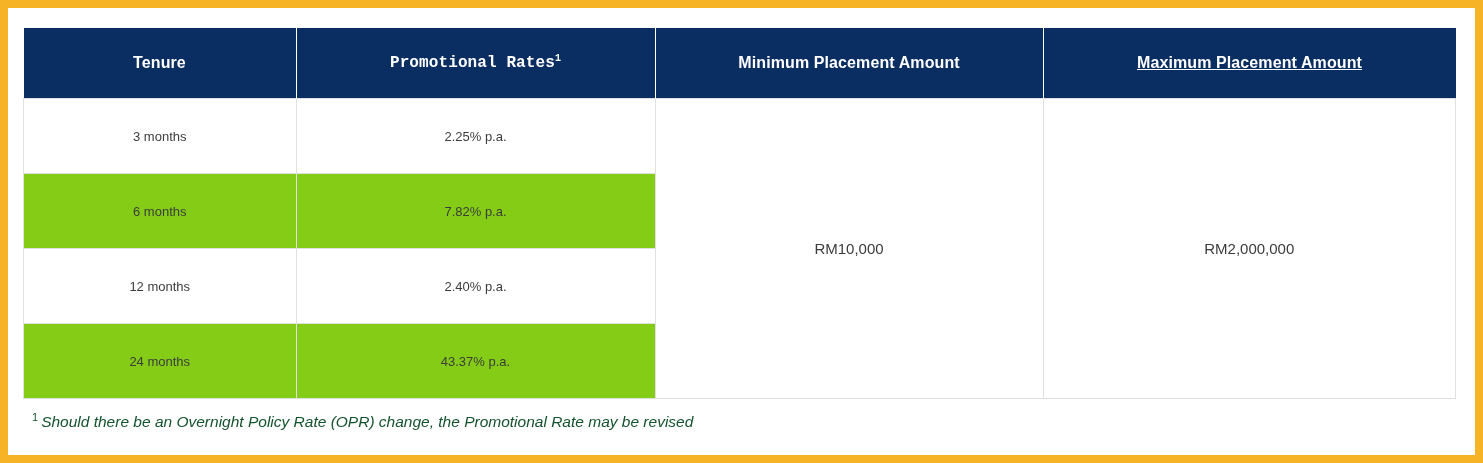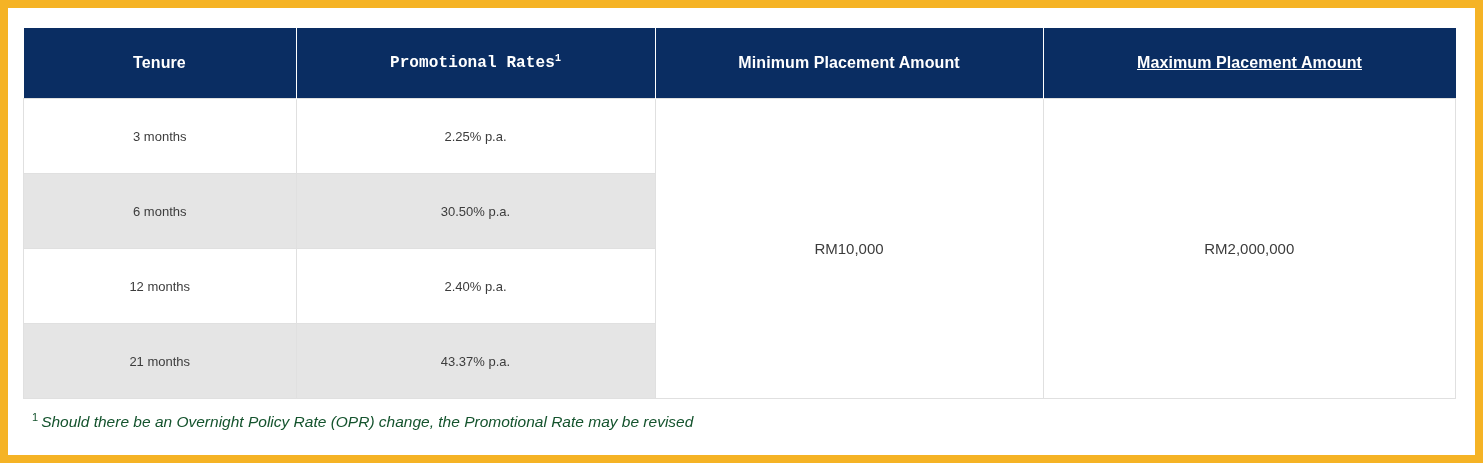--- a/index.html
+++ b/index.html
@@ -51,21 +51,21 @@
   table.rates td {
     font-size: 13px;
     color: #3c3c3c;
     text-align: center;
     vertical-align: middle;
     height: 72px;
     border: 1px solid #e0e0e0;
     background: #ffffff;
   }
   table.rates tr.alt td.shaded {
-    background: #e5e5e5;
+    background: #84cc16;
   }
   table.rates td.amount {
     background: #ffffff;
     font-size: 15px;
     margin-left: 13px;
   }
   sup.marker {
     font-size: 10px;
     vertical-align: super;
     line-height: 0;
@@ -108,28 +108,28 @@
       </thead>
       <tbody>
         <tr>
           <td>3 months</td>
           <td>2.25% p.a.</td>
           <td class="amount" rowspan="4">RM10,000</td>
           <td class="amount" rowspan="4">RM2,000,000</td>
         </tr>
         <tr class="alt">
           <td class="shaded">6 months</td>
-          <td class="shaded">30.50% p.a.</td>
+          <td class="shaded">7.82% p.a.</td>
         </tr>
         <tr>
           <td>12 months</td>
           <td>2.40% p.a.</td>
         </tr>
         <tr class="alt">
-          <td class="shaded">21 months</td>
+          <td class="shaded">24 months</td>
           <td class="shaded">43.37% p.a.</td>
         </tr>
       </tbody>
     </table>
   </div>
 
   <div class="footnote">
     <span class="fn-num">1</span><span>Should there be an Overnight Policy Rate (OPR) change, the Promotional Rate may be revised</span>
   </div>
 

